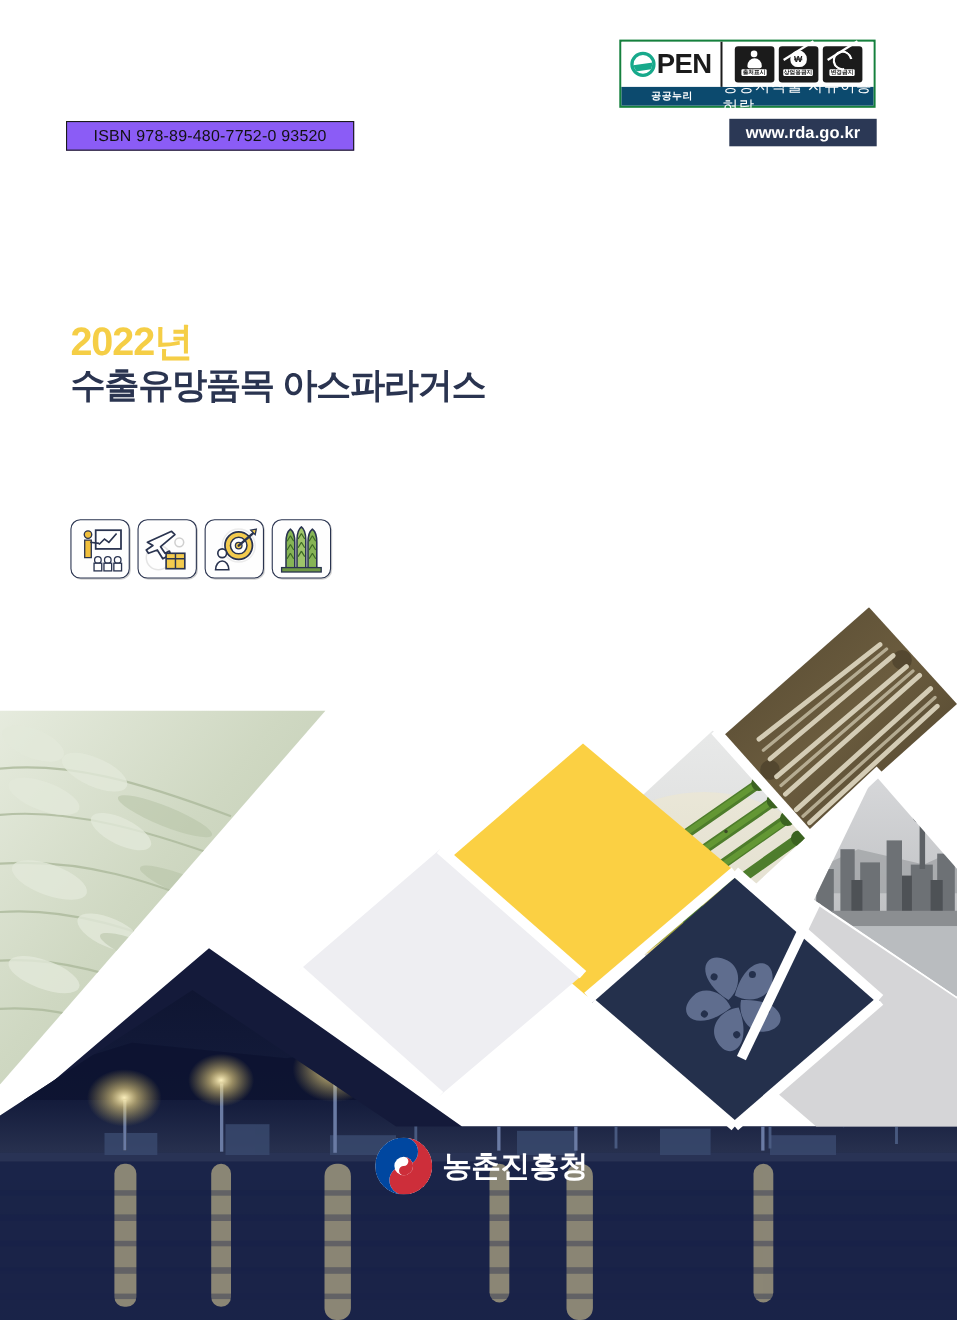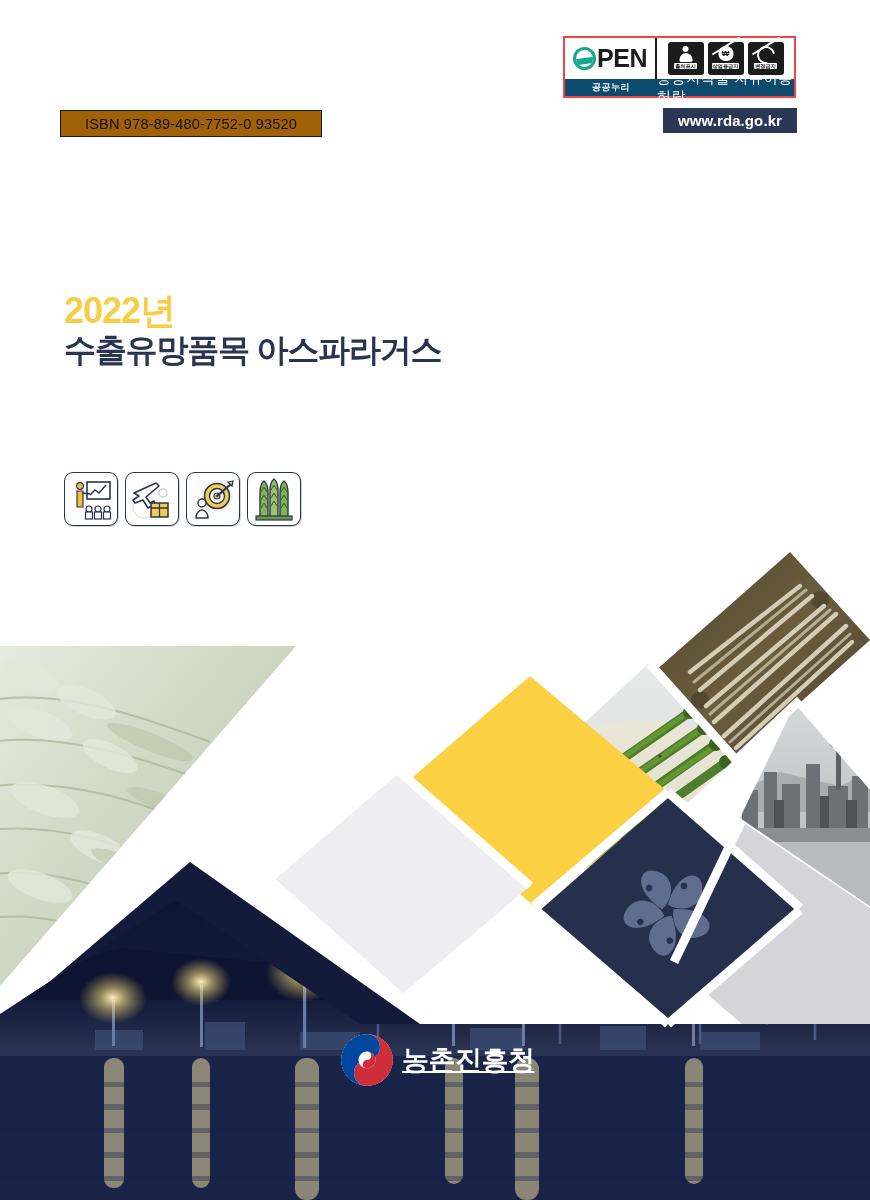--- a/index.html
+++ b/index.html
@@ -4,28 +4,28 @@
 <style>
   html,body{margin:0;padding:0;background:#fff;}
   body{font-family:"Liberation Sans","DejaVu Sans",sans-serif;}
   #page{
     position:relative;width:870px;height:1200px;overflow:hidden;background:#ffffff;
   }
 
   
   #isbn-box{
     position:absolute;left:60px;top:110px;width:262px;height:27px;
-    border:1.5px solid #1a1a1a;box-sizing:border-box;background:#a16207;
+    border:1.5px solid #1a1a1a;box-sizing:border-box;background:#8b5cf6;
     display:flex;align-items:center;justify-content:center;
     font-size:14.5px;letter-spacing:.2px;color:#111;white-space:nowrap;z-index:40;
   }
 
   #kogl{
     position:absolute;left:563px;top:36px;width:233px;height:62px;z-index:40;
-    border:2px solid #ef4444;box-sizing:border-box;background:#fff;
+    border:2px solid #15803d;box-sizing:border-box;background:#fff;
     display:flex;flex-direction:column;
   }
   #kogl-top{display:flex;flex:1 1 auto;min-height:0;}
   #kogl-open{
     width:92px;display:flex;align-items:center;justify-content:center;
     border-right:2px solid #1b1b1b;box-sizing:border-box;background:#fff;
   }
   .open-word{display:flex;align-items:center;font-weight:bold;font-size:25px;color:#1b1b1b;line-height:1;}
   .open-o{
     width:23px;height:23px;border-radius:50%;border:3.4px solid #17a98b;
@@ -96,21 +96,21 @@
   .badge svg{position:absolute;left:0;top:0;}
 
   
   #art{position:absolute;left:0;top:0;width:870px;height:1200px;z-index:10;}
 
   
   #footer-logo{
     position:absolute;left:341px;top:1034px;z-index:45;display:flex;align-items:center;gap:9px;
   }
   #taeguk{width:52px;height:52px;border-radius:50%;overflow:hidden;position:relative;flex:0 0 auto;}
-  #org-name{color:#fff;font-size:27px;font-weight:bold;letter-spacing:-.5px;white-space:nowrap;text-decoration:underline;}
+  #org-name{color:#fff;font-size:27px;font-weight:bold;letter-spacing:-.5px;white-space:nowrap;}
 </style>
 </head>
 <body>
 
 <div id="page">
 
   <svg id="art" viewBox="0 0 870 1200">
     <defs>
 
       <linearGradient id="sage" x1="0" y1="0" x2="1" y2="1">

